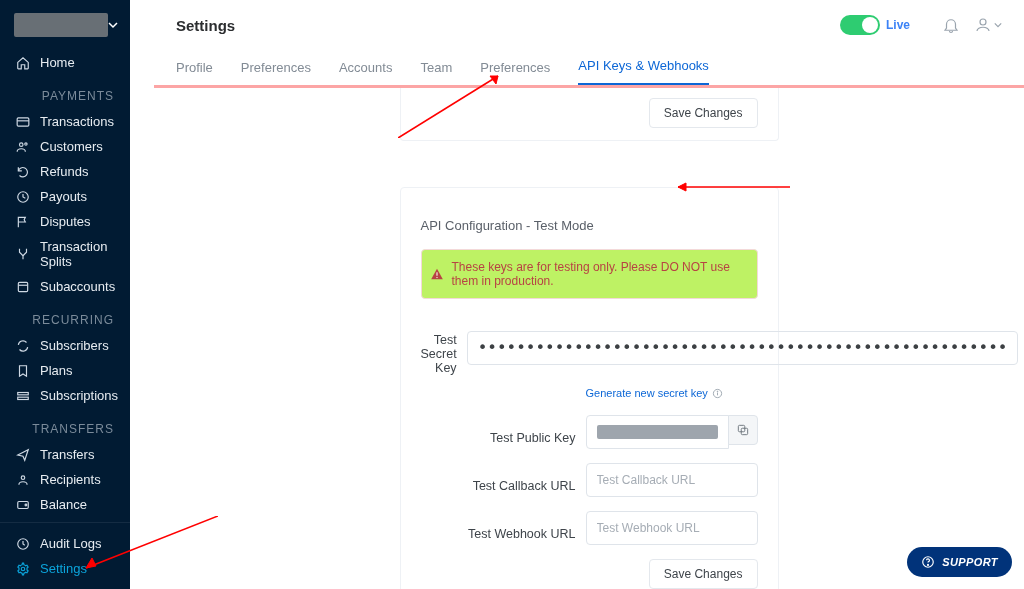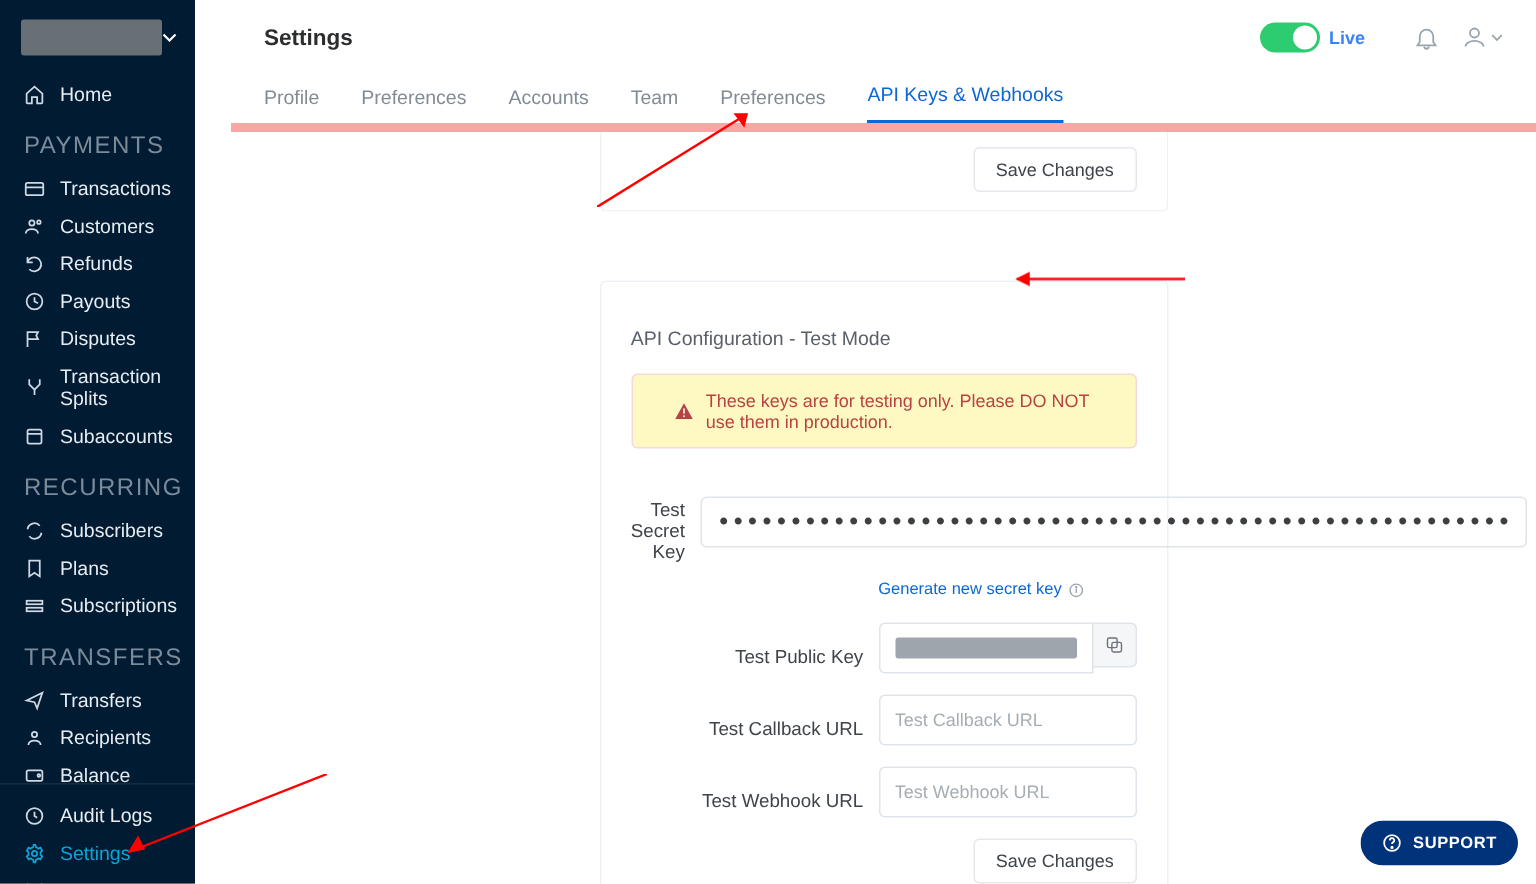--- a/index.html
+++ b/index.html
@@ -14,21 +14,21 @@
     background:#011B33; color:#ffffff; overflow:hidden;
   }
   .sidebar .brand {
     height:50px; display:flex; align-items:center; padding:10px 12px 10px 14px;
   }
   .sidebar .brand-block {
     background:#686f75; height:24px; width:96px; border-radius:2px;
   }
   .sidebar .brand-chevron { margin-left:auto; color:#fff; }
   .section-header {
-    color:#7b8b9a; font-size:16px; letter-spacing:1px; padding:14px 16px 6px 16px; font-weight:500;
+    color:#7b8b9a; font-size:12px; letter-spacing:1px; padding:14px 16px 6px 16px; font-weight:500;text-align:right;
   }
   .side-item {
     display:flex; align-items:center; gap:10px; color:#e7ecf1; font-size:13px;
     padding:5px 16px; cursor:pointer;
   }
   .side-item .ico { width:14px; display:flex; justify-content:center; color:#cfd9e4;}
   .side-item.active { color:#0BA4DB; }
   .side-item.active .ico { color:#0BA4DB; }
   .sidebar .bottom {
     position:absolute; bottom:0; left:0; right:0; background:#011B33;
@@ -44,35 +44,35 @@
   .live-toggle {
     width:40px; height:20px; background:#2ecc71; border-radius:20px; position:relative; margin-right:6px;
   }
   .live-toggle::after{
     content:''; position:absolute; right:2px; top:2px; width:16px;height:16px;border-radius:50%; background:#fff;
   }
   .live-label{ font-size:12px; font-weight:600; color:#3b82f6; margin-right:18px;}
   .top-icon { color:#9aa4ae; margin-left:14px; display:flex; align-items:center;}
   
   .tabs {
-    border-bottom:6px solid #fca5a5; padding:0 22px; display:flex; gap:28px; height:38px; align-items:flex-end;
+    border-bottom:3px solid #fca5a5; padding:0 22px; display:flex; gap:28px; height:38px; align-items:flex-end;
   }
   .tab { font-size:13px; color:#828b95; padding-bottom:10px; cursor:pointer; }
   .tab.active { color:#0D67D6; border-bottom:2px solid #0D67D6; }
   
   .content { flex:1; overflow:auto; padding:0 22px 30px 22px;}
   .panel { width:379px; margin:0 auto; border:1px solid #eef1f5; border-radius:4px; padding:16px 20px 18px 20px; position:relative; background:#fff;}
   .save-top { display:flex; justify-content:flex-end;}
   .btn-plain {
     border:1px solid #e4e8ed; background:#fff; color:#3e444a; padding:7px 14px; font-size:12px; border-radius:4px; cursor:pointer;
   }
   .section-title { text-align:left; color:#5a6069; font-size:13px; margin:14px 0 16px 0;}
   .alert-box {
-    background:#fef9c3; border:1px solid #f3d9d9; color:#b74343; font-size:12px;
-    padding:10px 27px; border-radius:4px; display:flex; align-items:center; gap:8px; margin-bottom:22px;
+    background:#bef264; border:1px solid #f3d9d9; color:#b74343; font-size:12px;
+    padding:10px 8px; border-radius:4px; display:flex; align-items:center; gap:8px; margin-bottom:22px;
   }
   .form-row { display:flex; align-items:center; margin-bottom:14px; gap:10px;}
   .form-label { width:155px; text-align:right; font-size:12.5px; color:#3e444a; font-weight:500;margin-top:12px;}
   .form-field { flex:1; position:relative; }
   .input {
     width:100%; height:34px; border:1px solid #dfe4ea; border-radius:4px; padding:0 10px; font-size:12px; color:#3e444a;
   }
   .input::placeholder{ color:#a6adb5;}
   .readonly {
     width:100%; height:34px; border:1px solid #dfe4ea; border-radius:4px; padding:0 10px; display:flex; align-items:center; gap:6px;
@@ -81,21 +81,21 @@
   .readonly .mask-bar { background:#9ea5ad; height:14px; width:100%; border-radius:2px;}
   .copy-btn {
     width:30px; height:30px; margin-left:-1px; border:1px solid #dfe4ea; background:#f4f6f8; border-radius:0 4px 4px 0; display:flex;align-items:center;justify-content:center; color:#6b737b;
   }
   .secret-dots { letter-spacing:0px; font-family:monospace; font-size:16px; color:#3c4043; line-height:34px; overflow:hidden;}
   .eye-icon { position:absolute; right:-26px; top:7px; color:#97a0a9;}
   .link { color:#0D67D6; font-size:11px; text-decoration:none; display:inline-flex; align-items:center; gap:4px;}
   
   .support-pill {
     position:absolute; right:12px; bottom:12px; background:#01337a; color:#fff; font-size:11px; font-weight:600;
-    padding:8px 14px; border-radius:18px; display:flex; align-items:center; gap:7px; letter-spacing:0.4px;
+    padding:8px 14px; border-radius:18px; display:flex; align-items:center; gap:7px; letter-spacing:0.4px;font-style:italic;
   }
   
   .arrow{ position:absolute; pointer-events:none;}
   .arrow svg line, .arrow svg polygon { stroke:#ff0000; fill:#ff0000;}
   svg.ico-svg { display:block;}
 </style>
 </head>
 <body>
 
 <div class="sidebar">

